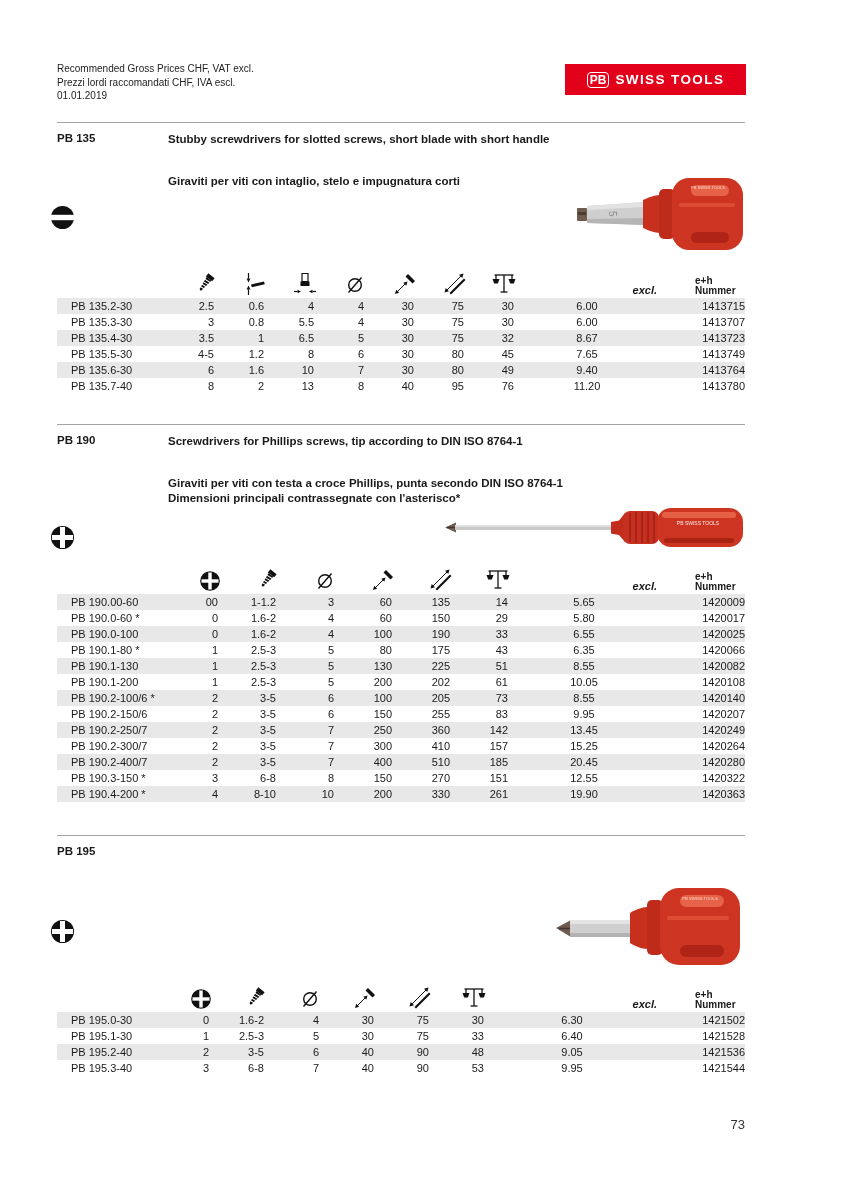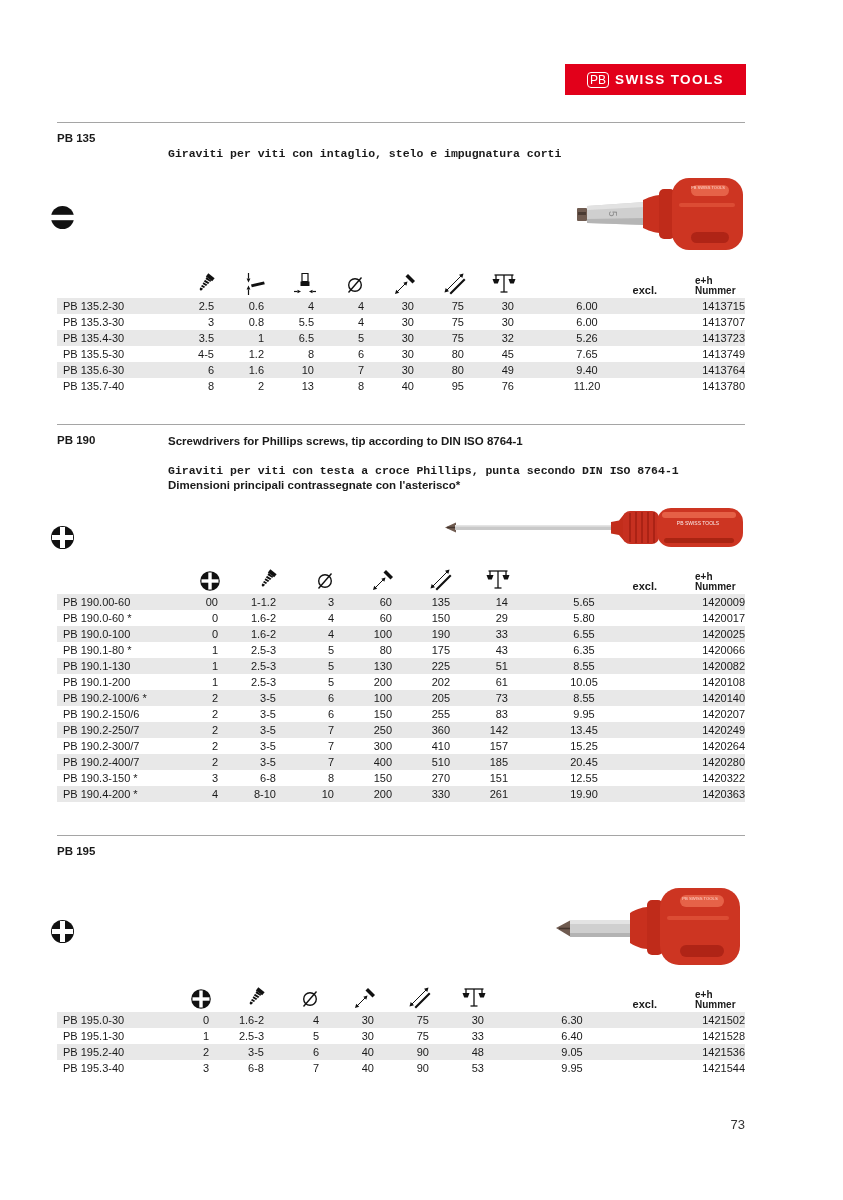--- a/index.html
+++ b/index.html
@@ -3,60 +3,66 @@
 <meta charset="utf-8">
 <style>
   html,body{margin:0;padding:0;background:#fff;}
   .page{position:relative;width:843px;height:1200px;background:#fff;overflow:hidden;
         font-family:"Liberation Sans",sans-serif;color:#1a1a1a;}
   
   .hdrinfo{position:absolute;left:57px;top:62px;font-size:10px;line-height:13.5px;color:#222;}
   .logo{position:absolute;left:565px;top:64px;width:181px;height:31px;background:#e2001a;
         color:#fff;display:flex;align-items:center;justify-content:center;
         font-weight:bold;font-size:13.5px;letter-spacing:1.4px;white-space:nowrap;}
-  .logo .mark{font-weight:400;margin-right:6px;padding:0 2px;border:1.4px solid #fff;border-radius:4px;font-size:12px;letter-spacing:0;}
+  .logo .mark{font-weight:700;margin-right:6px;padding:0 2px;border:1.4px solid #fff;border-radius:4px;font-size:12px;letter-spacing:0;}
   
   .section{position:absolute;left:57px;width:688px;}
   .rule{border-top:1px solid #a5a5a5;height:0;}
   .shead{position:absolute;left:0;top:10px;width:100%;display:flex;}
   .scode{width:111px;font-weight:bold;font-size:11.5px;flex:0 0 111px;}
   .stitles{font-weight:bold;font-size:11.5px;line-height:15px;}
-  .stitles .it{margin-top:14px;font-family:Liberation Mono, monospace;}
+  .stitles .it{margin-top:27px;}
   .cat{position:absolute;left:-8px;}
   .prod{position:absolute;right:0;}
   
   .ptable{position:absolute;left:0;width:688px;}
   .trow{display:grid;align-items:center;height:16px;font-size:11px;}
   .trow.shade{background:#e8e8e8;}
   .thead{align-items:end;padding-bottom:2px;background:none;}
   .icell{display:flex;justify-content:flex-end;align-items:flex-end;}
-  .phdr{text-align:right;font-weight:bold;font-size:11px;}
+  .phdr{text-align:right;font-weight:bold;font-size:11px;font-style:italic;}
   .nhdr{font-weight:bold;font-size:10px;line-height:10px;padding-left:38px;text-align:left;}
-  .cname{padding-left:6px;white-space:nowrap;}
+  .cname{padding-left:14px;white-space:nowrap;}
   .cval{text-align:right;padding-right:3px;}
   .cprice{text-align:center;}
   .cnum{text-align:right;}
   .pageno{position:absolute;top:1117px;left:57px;width:688px;text-align:right;
           font-size:13px;color:#333;}
 </style>
 </head>
 <body>
 
 <div class="page">
 
+  <div class="hdrinfo">
+    <div>Recommended Gross Prices CHF, VAT excl.</div>
+    <div>Prezzi lordi raccomandati CHF, IVA escl.</div>
+    <div>01.01.2019</div>
+  </div>
   <div class="logo">
     <span class="mark">PB</span>
     <span>SWISS TOOLS</span>
   </div>
 
   <div class="section" style="top:122px;height:300px;">
     <div class="rule"></div>
     <div class="shead">
       <div class="scode">PB 135</div>
       <div class="stitles">
+        <div>Stubby screwdrivers for slotted screws, short blade with short handle</div>
         <div class="it">Giraviti per viti con intaglio, stelo e impugnatura corti</div>
       </div>
     </div>
     <div class="cat" style="top:82px;">
       <svg width="27" height="27" viewBox="0 0 27 27">
           <circle cx="13.5" cy="13.5" r="11.5" fill="#111"></circle>
           <rect x="2" y="10.8" width="23" height="5.4" fill="#fff"></rect>
         </svg>
     </div>
     <div class="prod" style="top:54px;">
@@ -180,21 +186,21 @@
         </div>
         <div class="trow drow shade" style="grid-template-columns:110px 50px 50px 50px 50px 50px 50px 50px 140px 88px">
           <div class="cname">PB 135.4-30</div>
           <div class="cval">3.5</div>
           <div class="cval">1</div>
           <div class="cval">6.5</div>
           <div class="cval">5</div>
           <div class="cval">30</div>
           <div class="cval">75</div>
           <div class="cval">32</div>
-          <div class="cprice">5.26</div>
+          <div class="cprice">8.67</div>
           <div class="cnum">1413723</div>
         </div>
         <div class="trow drow" style="grid-template-columns:110px 50px 50px 50px 50px 50px 50px 50px 140px 88px">
           <div class="cname">PB 135.5-30</div>
           <div class="cval">4-5</div>
           <div class="cval">1.2</div>
           <div class="cval">8</div>
           <div class="cval">6</div>
           <div class="cval">30</div>
           <div class="cval">80</div>

